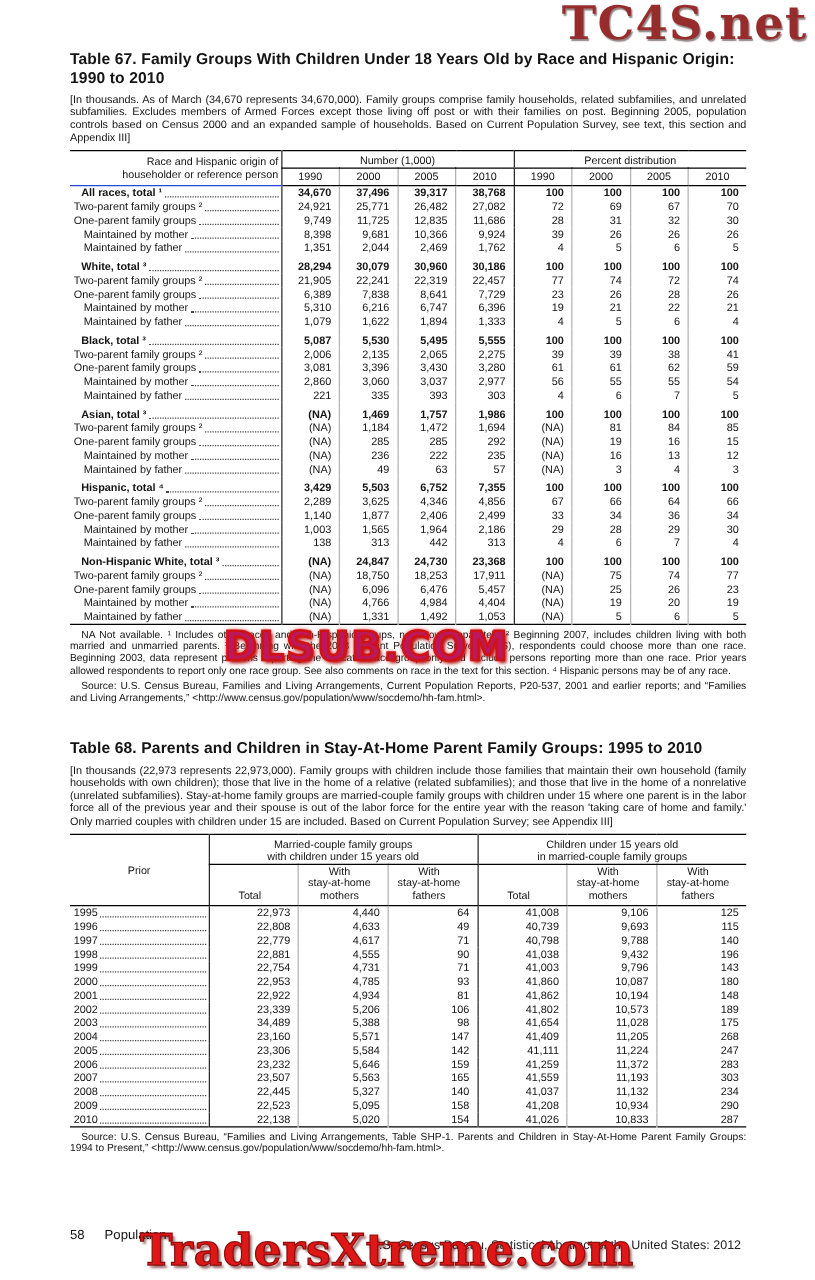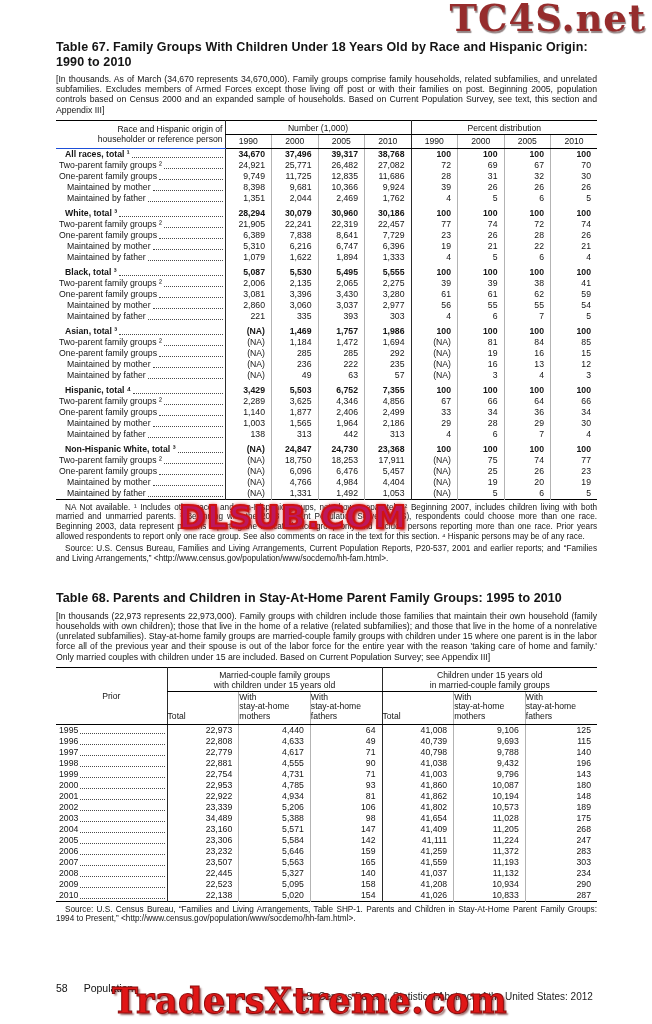--- a/index.html
+++ b/index.html
@@ -55,21 +55,21 @@
   .lead .dots { flex: 1; border-bottom: 1px dotted #4a4a4a; margin: 0 2px 2px 2px; min-width: 4px; }
   .ind0 { padding-left: 3px; }
   .ind1 { padding-left: 9px; }
   .ind2 { padding-left: 11px; }
 
   .t68 .yearhead {
     vertical-align: middle; text-align: center;
     border-bottom: 1px solid #000; padding: 2px;
   }
   .t68 .sub {
-    vertical-align: bottom; text-align: left;
+    vertical-align: bottom; text-align: center;
     white-space: pre-line; line-height: 9.6px;
     padding: 1px 6px 2px 0; border-left: 1px solid #b3b3b3;
   }
   .t68 .sub.sep { border-left-color: #2a2a2a; }
 
   p.fn {
     font-size: 8.2px; line-height: 9.6px; margin: 3px 0 0 0;
     text-align: justify; text-indent: 9px;
   }
   #sec68 { margin-top: 28px; }

